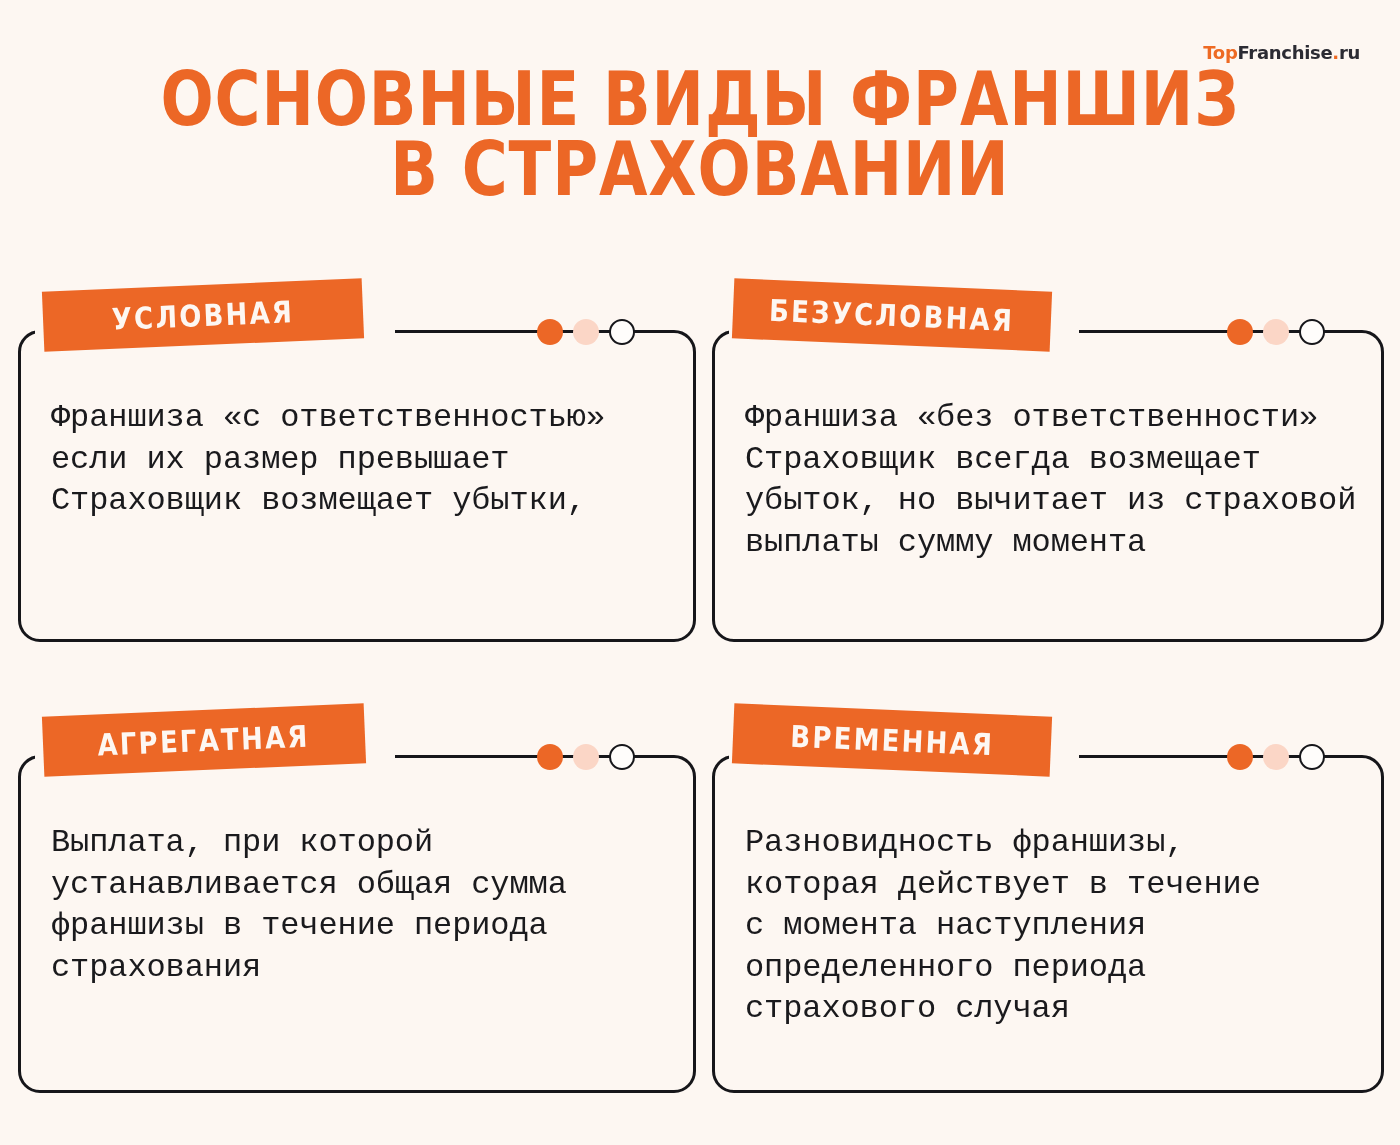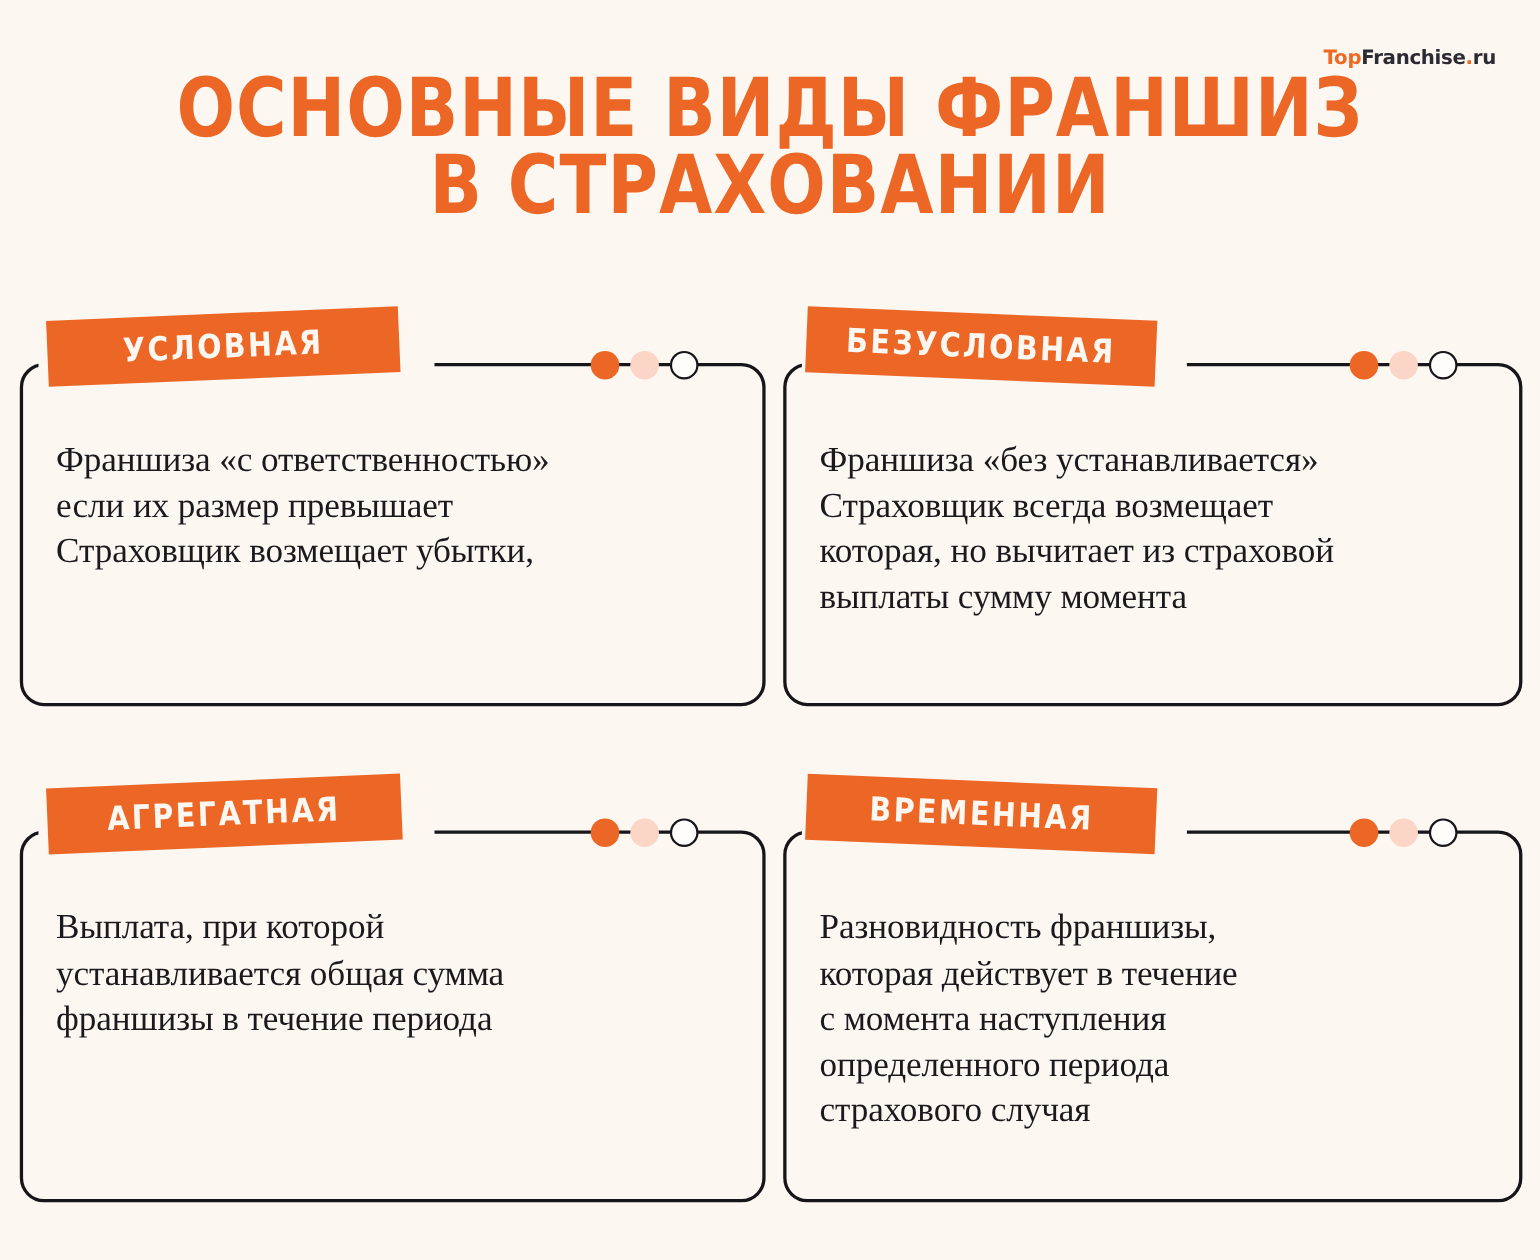--- a/index.html
+++ b/index.html
@@ -109,21 +109,21 @@
   .dot.pale  { background:#fbd6c6; }
   .dot.open  { background:#fffdfb; border:2.5px solid #16161a; }
 
   
   .body-text {
     position:absolute;
     left:30px;
     right:22px;
     top:64px;
     color:#1a1a1d;
-    font-family:Liberation Serif, serif;
+    font-family:Liberation Mono, monospace;
     font-size:32px;
     line-height:1.30;
     letter-spacing:-0.1px;
   }
   .body-text p { margin:0; white-space:nowrap; }
 </style>
 </head>
 <body>
 
 <div id="logo">
@@ -156,41 +156,42 @@
   <div class="top-mask"></div>
   <div class="banner">
     <span>БЕЗУСЛОВНАЯ</span>
   </div>
   <div class="dots">
     <span class="dot solid"></span>
     <span class="dot pale"></span>
     <span class="dot open"></span>
   </div>
   <div class="body-text">
-    <p>Франшиза «без устанавливается»</p>
+    <p>Франшиза «без ответственности»</p>
     <p>Страховщик всегда возмещает</p>
-    <p>которая, но вычитает из страховой</p>
+    <p>убыток, но вычитает из страховой</p>
     <p>выплаты сумму момента</p>
   </div>
 </div>
 
 <div class="card c3">
   <div class="top-mask"></div>
   <div class="banner">
     <span>АГРЕГАТНАЯ</span>
   </div>
   <div class="dots">
     <span class="dot solid"></span>
     <span class="dot pale"></span>
     <span class="dot open"></span>
   </div>
   <div class="body-text">
     <p>Выплата, при которой</p>
     <p>устанавливается общая сумма</p>
     <p>франшизы в течение периода</p>
+    <p>страхования</p>
   </div>
 </div>
 
 <div class="card c4">
   <div class="top-mask"></div>
   <div class="banner">
     <span>ВРЕМЕННАЯ</span>
   </div>
   <div class="dots">
     <span class="dot solid"></span>

